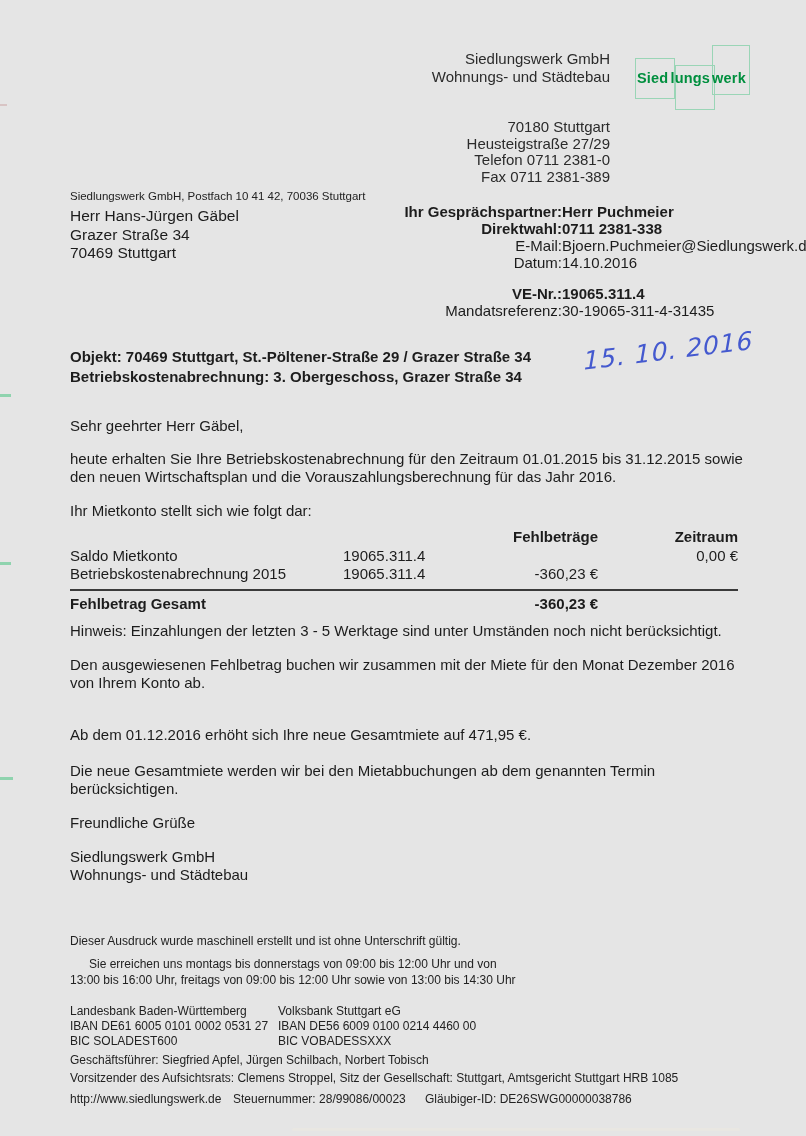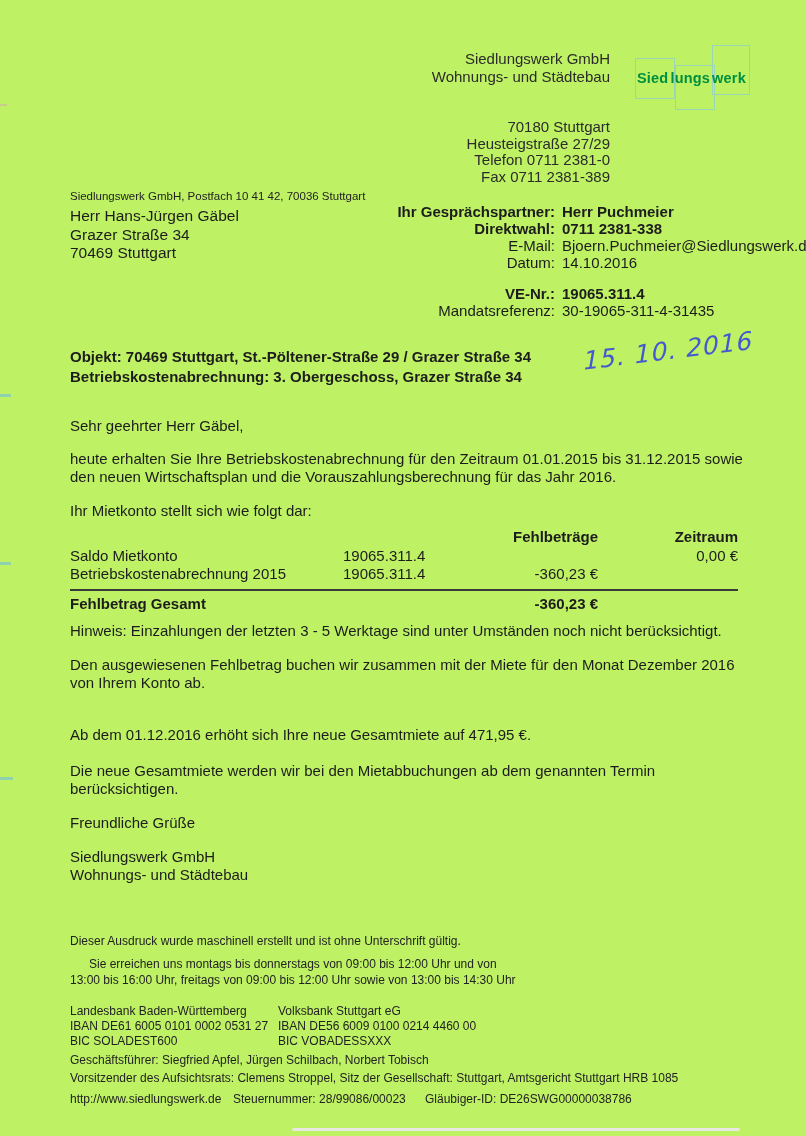--- a/index.html
+++ b/index.html
@@ -1,21 +1,21 @@
 <!DOCTYPE html>
 <html lang="de"><head>
 <meta charset="utf-8">
 <style>
   html,body{margin:0;padding:0;}
   body{background:#888;}
   .page{
     position:relative;
     width:806px;height:1136px;
     margin:0 auto;
-    background:#bef264;
+    background:#e5e5e5;
     font-family:"Liberation Sans","DejaVu Sans",sans-serif;
     color:#1c1c1c;
     font-size:15px;
     overflow:hidden;
   }
   .abs{position:absolute;}
   .b{font-weight:bold;}
 
   
   .company-block{top:50px;right:196px;text-align:right;line-height:18px;color:#2b2b2b;}
@@ -28,21 +28,21 @@
   .logo .sq3{left:79px;top:1px;width:36px;height:48px;}
   .logo .logo-text{position:absolute;left:4px;top:26px;font-weight:bold;font-size:14.5px;color:#008f3e;letter-spacing:.2px;white-space:nowrap;}
   .logo .logo-text span{margin-right:2px;text-align:right;}
 
   
   .sender-line{left:70px;top:190px;font-size:11.5px;color:#222;}
   .recipient{left:70px;top:207px;line-height:18.5px;font-size:15.5px;}
 
   
   .contact{top:203px;right:48px;}
-  .contact .grid{display:grid;grid-template-columns:auto 196px;column-gap:7px;line-height:17px;}
+  .contact .grid{display:grid;grid-template-columns:auto 196px;line-height:17px;}
   .contact .grid .lab{text-align:right;}
   .contact .refs{margin-top:14px;}
 
   
   .subject{left:70px;top:347px;font-weight:bold;line-height:19.5px;}
 
   .handwriting{
     left:583px;top:336px;width:175px;
     font-family:"DejaVu Sans",sans-serif;
     font-style:italic;

